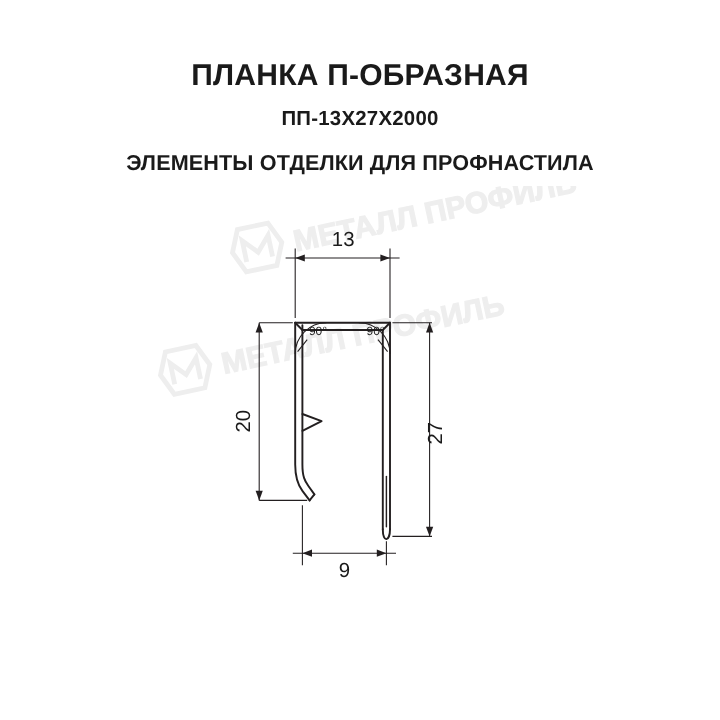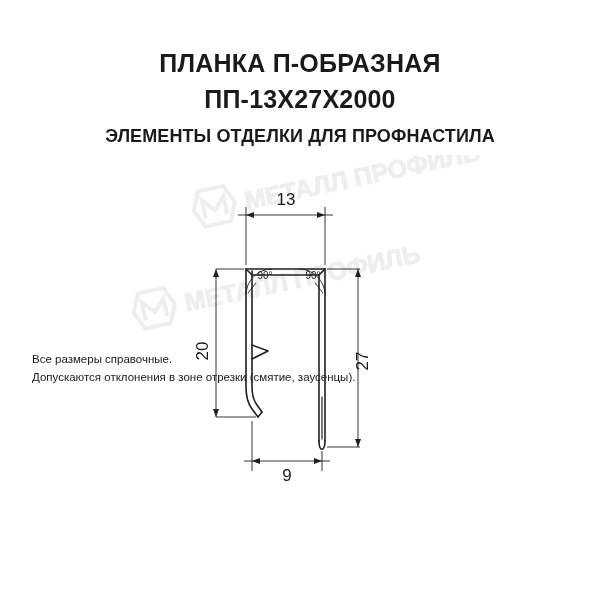--- a/index.html
+++ b/index.html
@@ -29,21 +29,21 @@
     text-align: center;
   }
   .title-1 {
     font-size: 25px;
     font-weight: bold;
     letter-spacing: 0.2px;
     line-height: 30px;
     white-space: nowrap;
   }
   .title-2 {
-    font-size: 25px;
+    font-size: 17px;
     font-weight: bold;
     letter-spacing: 0.2px;
     line-height: 30px;
     margin-top: 6px;
     white-space: nowrap;
   }
   .subtitle {
     font-size: 18px;
     font-weight: bold;
     margin-top: 12px;
@@ -182,18 +182,14 @@
         <text x="286" y="50" font-size="17" text-anchor="middle">13</text>
         <text x="208" y="196" font-size="17" text-anchor="middle" transform="rotate(-90 208 196)">20</text>
         <text x="368" y="206" font-size="17" text-anchor="middle" transform="rotate(-90 368 206)">27</text>
         <text x="287" y="326" font-size="17" text-anchor="middle">9</text>
         <text x="265" y="124" font-size="10" text-anchor="middle">90°</text>
         <text x="313" y="124" font-size="10" text-anchor="middle">90°</text>
       </g>
     </svg>
   </div>
 
-  <div class="footer">
-    <div>Все размеры справочные.</div>
-    <div>Допускаются отклонения в зоне отрезки (смятие, заусенцы).</div>
-  </div>
 
 </div>
 
 </body></html>

